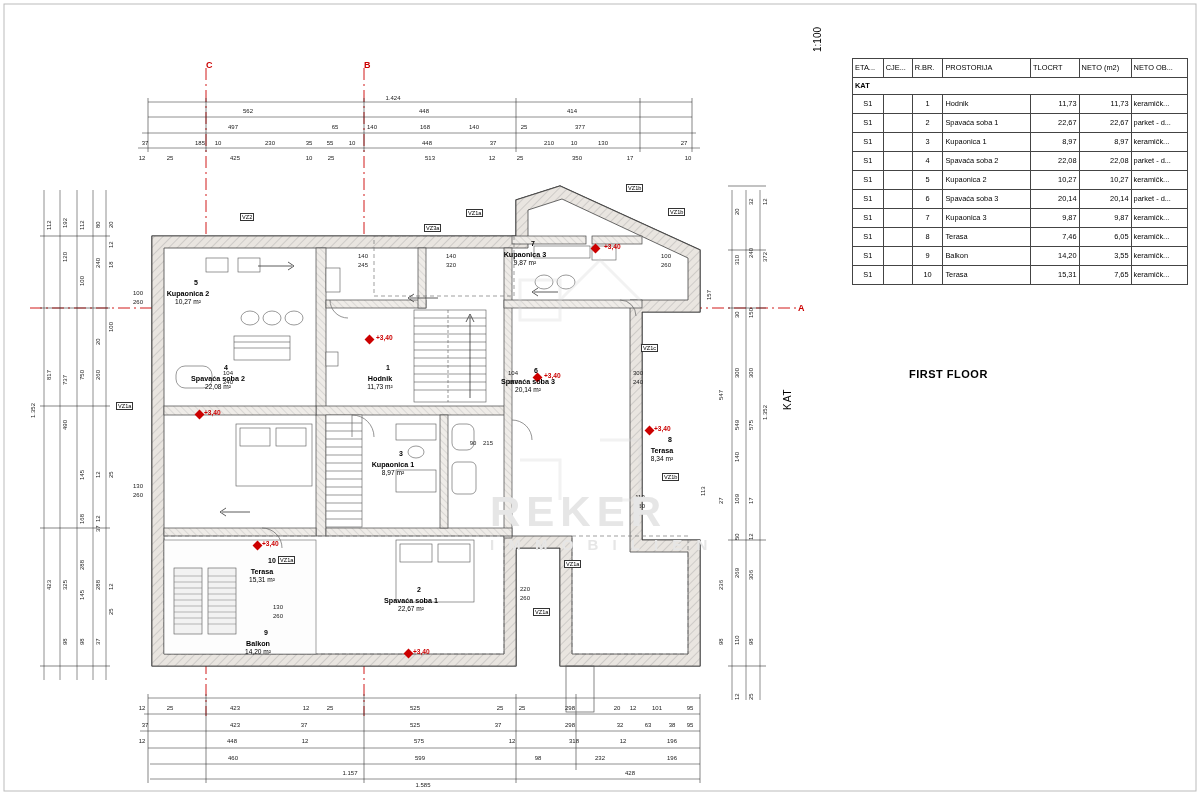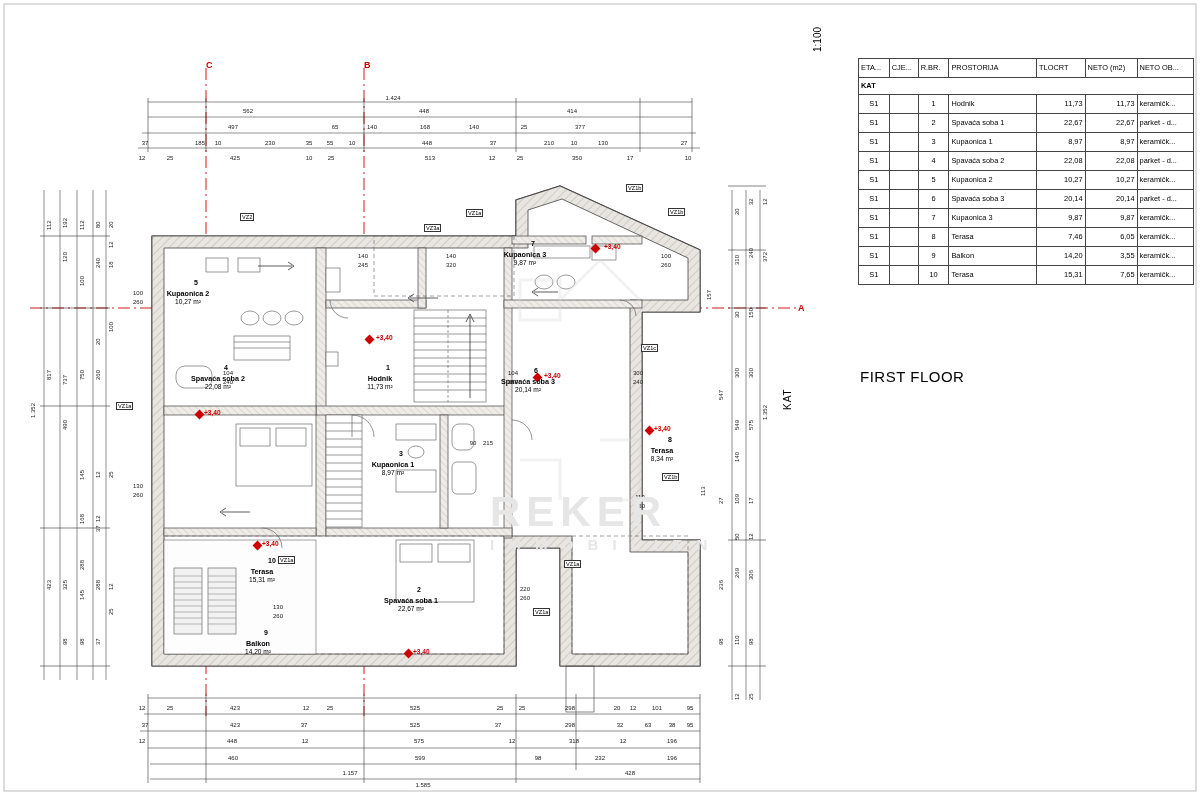--- a/index.html
+++ b/index.html
@@ -1,32 +1,32 @@
 <!DOCTYPE html>
 <html><head>
 <meta charset="utf-8">
 <style>
   html,body{margin:0;padding:0;background:#ffffff;}
   body{width:1200px;height:795px;position:relative;font-family:"Liberation Sans",sans-serif;overflow:hidden;color:#000;}
   .plan{position:absolute;left:0;top:0;width:1200px;height:795px;}
   svg{display:block;}
 
   
-  .table-wrap{position:absolute;left:852px;top:58px;width:336px;margin-left:6px;}
+  .table-wrap{position:absolute;left:852px;top:58px;width:336px;}
   table.schedule{border-collapse:collapse;width:336px;font-size:7.4px;}
   table.schedule th,table.schedule td{border:0.6px solid #444;padding:1px 2px;height:16px;line-height:14px;}
   table.schedule th{font-weight:normal;text-align:left;background:#fff;}
   td.c{text-align:center;}
   td.r{text-align:right;}
   tr.kat td{font-weight:bold;height:14px;}
   .tot{color:#c00000;font-weight:bold;text-align:center;}
 
   .scale-label{position:absolute;left:812px;top:52px;font-size:10px;transform:rotate(-90deg);transform-origin:left top;white-space:nowrap;}
   .kat-side{position:absolute;left:782px;top:410px;font-size:10px;transform:rotate(-90deg);transform-origin:left top;white-space:nowrap;letter-spacing:1px;}
-  .first-floor{position:absolute;left:860px;top:368px;font-size:15px;font-weight:normal;letter-spacing:0.5px;}
+  .first-floor{position:absolute;left:909px;top:368px;font-size:11px;font-weight:bold;letter-spacing:0.5px;}
 
   
   .rl{position:absolute;font-size:6.6px;text-align:center;line-height:8px;white-space:nowrap;}
   .rl b{font-size:7.2px;font-weight:bold;}
   .rnum{position:absolute;font-size:7px;font-weight:bold;}
   .lvl{position:absolute;font-size:6.6px;color:#cc0000;white-space:nowrap;font-weight:bold;}
   .vz{position:absolute;font-size:5.6px;border:0.5px solid #333;background:#fff;padding:0 1px;white-space:nowrap;}
   .ax{position:absolute;font-size:9px;color:#cc0000;font-weight:bold;}
   .dimtx{position:absolute;font-size:6px;color:#222;white-space:nowrap;}
   .dimtx.v{transform-origin:left top;}

